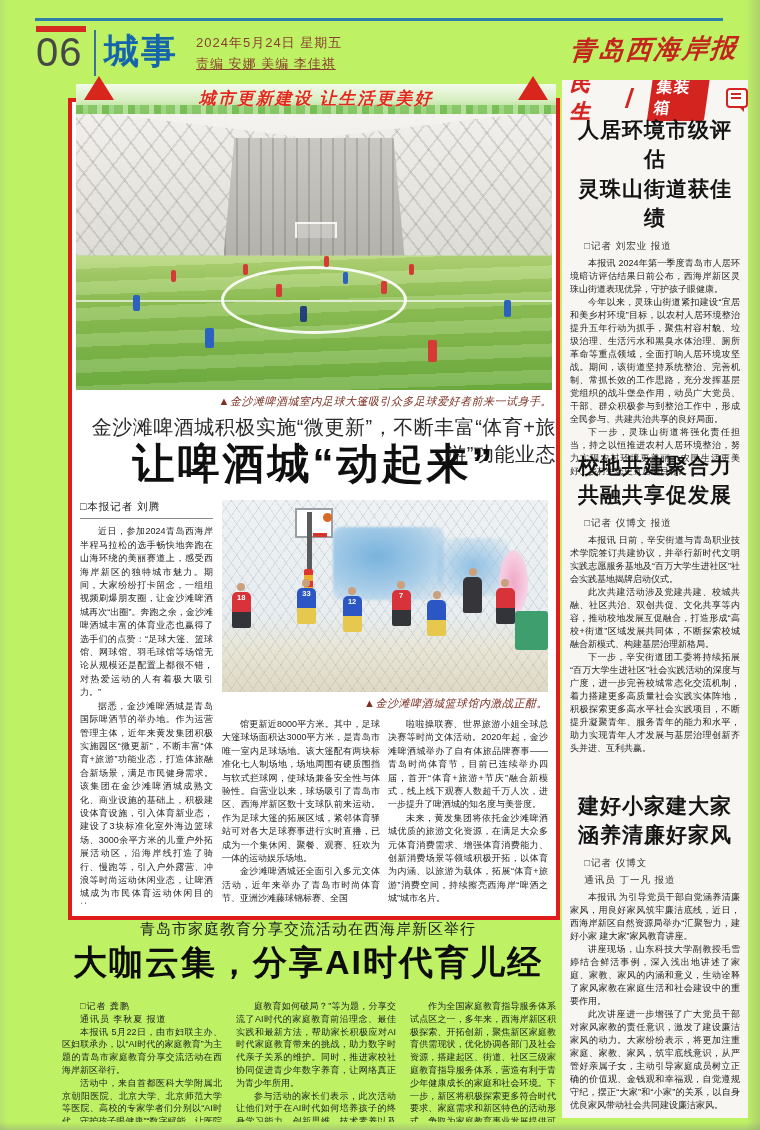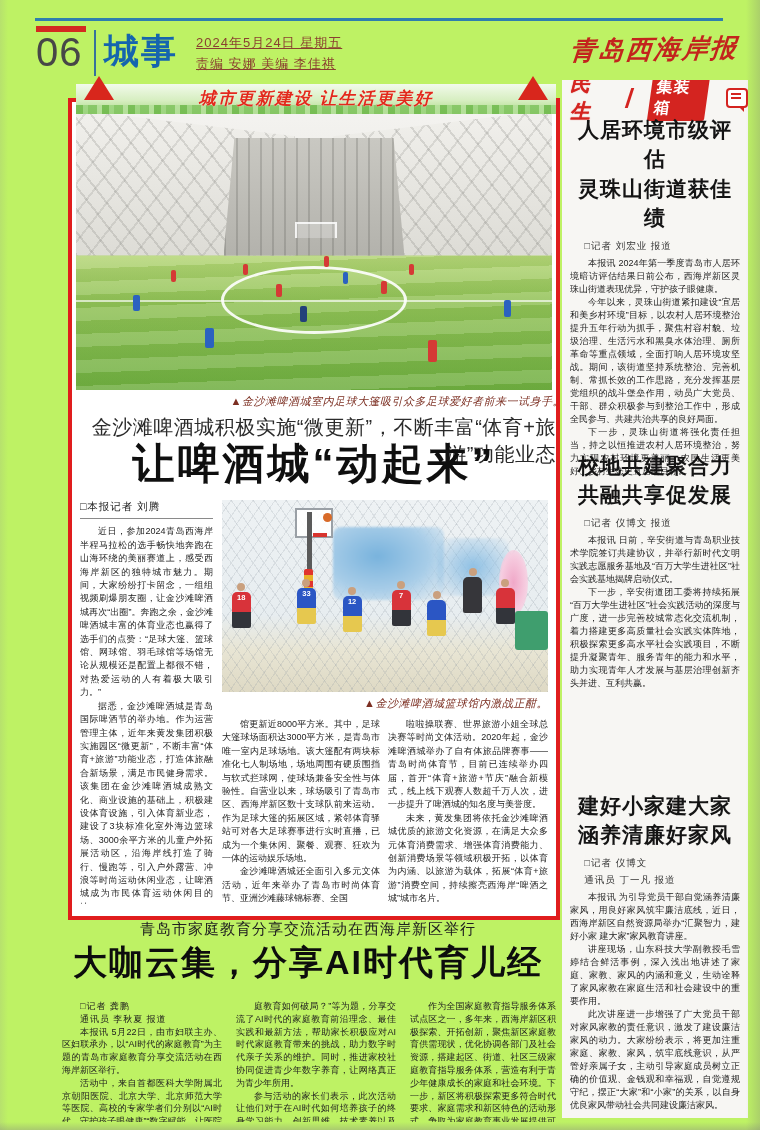--- a/index.html
+++ b/index.html
@@ -9,21 +9,21 @@
   .edge-right{position:absolute;right:0;top:0;width:14px;height:100%;background:linear-gradient(90deg,rgba(0,0,0,0),rgba(120,120,120,.28));}
   .edge-bottom{position:absolute;left:0;bottom:0;width:100%;height:8px;background:linear-gradient(180deg,rgba(0,0,0,0),rgba(130,130,130,.35));}
   .edge-left{position:absolute;left:0;top:0;width:8px;height:100%;background:linear-gradient(270deg,rgba(0,0,0,0),rgba(150,150,150,.18));}
 
   
   .top-rule{position:absolute;left:35px;top:18px;width:688px;height:3px;background:#2e7fae;}
   .pn-redbar{position:absolute;left:36px;top:26px;width:50px;height:6px;background:#d42a20;}
   .page-number{position:absolute;left:36px;top:30px;font-size:40px;color:#474747;letter-spacing:1px;font-family:"Liberation Sans",sans-serif;}
   .hdr-divider{position:absolute;left:94px;top:30px;width:2px;height:46px;background:#37719c;}
   .section-title{position:absolute;left:104px;top:28px;font-size:35px;font-weight:900;color:#1565ae;letter-spacing:2px;}
-  .hdr-date{position:absolute;left:196px;top:34px;font-size:13px;color:#8a4030;letter-spacing:1px;text-decoration:underline;}
+  .hdr-date{position:absolute;left:196px;top:34px;font-size:13px;color:#8a4030;letter-spacing:1px;}
   .hdr-editors{position:absolute;left:196px;top:55px;font-size:13px;color:#8a4030;letter-spacing:1px;text-decoration:underline;}
   .masthead{position:absolute;right:22px;top:32px;font-size:26px;font-weight:700;color:#c3241d;font-family:"Liberation Serif",serif;font-style:italic;transform:rotate(-1deg) skewX(-6deg);letter-spacing:2px;}
 
   
   .banner{position:absolute;left:76px;top:84px;width:480px;height:30px;background:linear-gradient(180deg,#f2faeb 0%,#d6eec0 55%,#a8d884 100%);z-index:6;font-style:italic;}
   .banner-skyline{position:absolute;left:0;bottom:0;width:100%;height:9px;opacity:.85;background:repeating-linear-gradient(90deg,#6db84a 0 7px,#9bd47e 7px 12px,#7fc35e 12px 21px,#b4e09a 21px 26px);}
   .banner-text{position:absolute;width:100%;top:3px;text-align:center;font-size:17px;font-weight:900;color:#e22a1c;letter-spacing:2px;text-shadow:0 0 1px #fff;}
   .banner-tri{position:absolute;top:-8px;width:30px;height:24px;background:#d8261c;clip-path:polygon(50% 0,100% 100%,0 100%);}
   .banner-tri.left{left:8px;} .banner-tri.right{right:8px;}
 
@@ -37,21 +37,21 @@
   .far-wall{position:absolute;left:31%;top:10%;width:38%;height:42%;background:linear-gradient(180deg,#c9c8c2,#b3b2ac);clip-path:polygon(6% 0,94% 0,100% 100%,0 100%);}
   .far-wall::after{content:"";position:absolute;inset:0;background:repeating-linear-gradient(90deg,rgba(90,90,85,.25) 0 2px,transparent 2px 12px);}
   .field-stripes{position:absolute;left:0;top:52%;width:100%;height:48%;background:repeating-linear-gradient(178deg,rgba(255,255,255,.14) 0 13px,rgba(40,90,20,.06) 13px 26px);}
   .center-circle{position:absolute;left:50%;top:68%;width:180px;height:62px;border:3px solid rgba(255,255,255,.9);border-radius:50%;transform:translate(-50%,-50%);}
   .mid-line{position:absolute;left:0;top:68%;width:100%;height:2px;background:rgba(255,255,255,.65);}
   .goal{position:absolute;left:46%;top:40%;width:8%;height:14px;border:2px solid rgba(255,255,255,.8);border-bottom:none;background:rgba(255,255,255,.25);}
   .sp{position:absolute;border-radius:2px;}
   .sp.red{background:#d53a35;} .sp.blue{background:#2b62c0;} .sp.dark{background:#23407a;}
   
   .caption{font-family:"Liberation Serif",serif;font-style:italic;color:#7c2f22;font-size:11px;letter-spacing:.5px;}
-  .cap1{position:absolute;left:16px;top:292px;width:476px;text-align:right;padding-right:4px;}
+  .cap1{position:absolute;left:4px;top:292px;width:476px;text-align:right;padding-right:4px;}
   .kicker{position:absolute;left:0;top:312px;width:100%;text-align:right;font-size:20px;color:#2b2b2b;letter-spacing:.5px;font-weight:500;}
   .headline{position:absolute;left:0;top:334px;width:100%;text-align:center;font-size:42px;font-weight:900;color:#0f0f0f;letter-spacing:3px;font-family:"Liberation Sans",sans-serif;}
   
   .byline-main{font-size:10.5px;color:#222;border-bottom:1px solid #8a8a8a;padding-bottom:5px;margin-bottom:6px;letter-spacing:1px;}
   .col{position:absolute;font-size:9px;line-height:13.4px;color:#1d1d1d;text-align:justify;overflow:hidden;}
   .col p{margin:0;text-indent:2em;}
   .col-left{left:8px;top:398px;width:133px;height:404px;}
   
   .photo2{position:absolute;left:150px;top:398px;width:326px;height:192px;overflow:hidden;background:linear-gradient(180deg,#eef2f4 0%,#e7edf0 60%,#e8e5d4 78%,#ded9c4 100%);}
   .fence{position:absolute;inset:0;background:repeating-linear-gradient(55deg,rgba(140,150,160,.20) 0 1px,transparent 1px 9px),repeating-linear-gradient(-55deg,rgba(140,150,160,.20) 0 1px,transparent 1px 9px);}
@@ -210,20 +210,21 @@
     </div>
 
     <div class="rp-article a2">
       <h2 class="rp-h">
         <span>校地共建聚合力</span><br>
         <span>共融共享促发展</span>
       </h2>
       <p class="rp-byline">□记者 仪博文 报道</p>
       <div class="rp-body">
         <p>本报讯  日前，辛安街道与青岛职业技术学院签订共建协议，并举行新时代文明实践志愿服务基地及“百万大学生进社区”社会实践基地揭牌启动仪式。</p>
+        <p>此次共建活动涉及党建共建、校城共融、社区共治、双创共促、文化共享等内容，推动校地发展互促融合，打造形成“高校+街道”区域发展共同体，不断探索校城融合新模式、构建基层治理新格局。</p>
         <p>下一步，辛安街道团工委将持续拓展“百万大学生进社区”社会实践活动的深度与广度，进一步完善校城常态化交流机制，着力搭建更多高质量社会实践实体阵地，积极探索更多高水平社会实践项目，不断提升凝聚青年、服务青年的能力和水平，助力实现青年人才发展与基层治理创新齐头并进、互利共赢。</p>
       </div>
     </div>
 
     <div class="rp-article a3">
       <h2 class="rp-h">
         <span>建好小家建大家</span><br>
         <span>涵养清廉好家风</span>
       </h2>
       <p class="rp-byline">□记者 仪博文</p>

